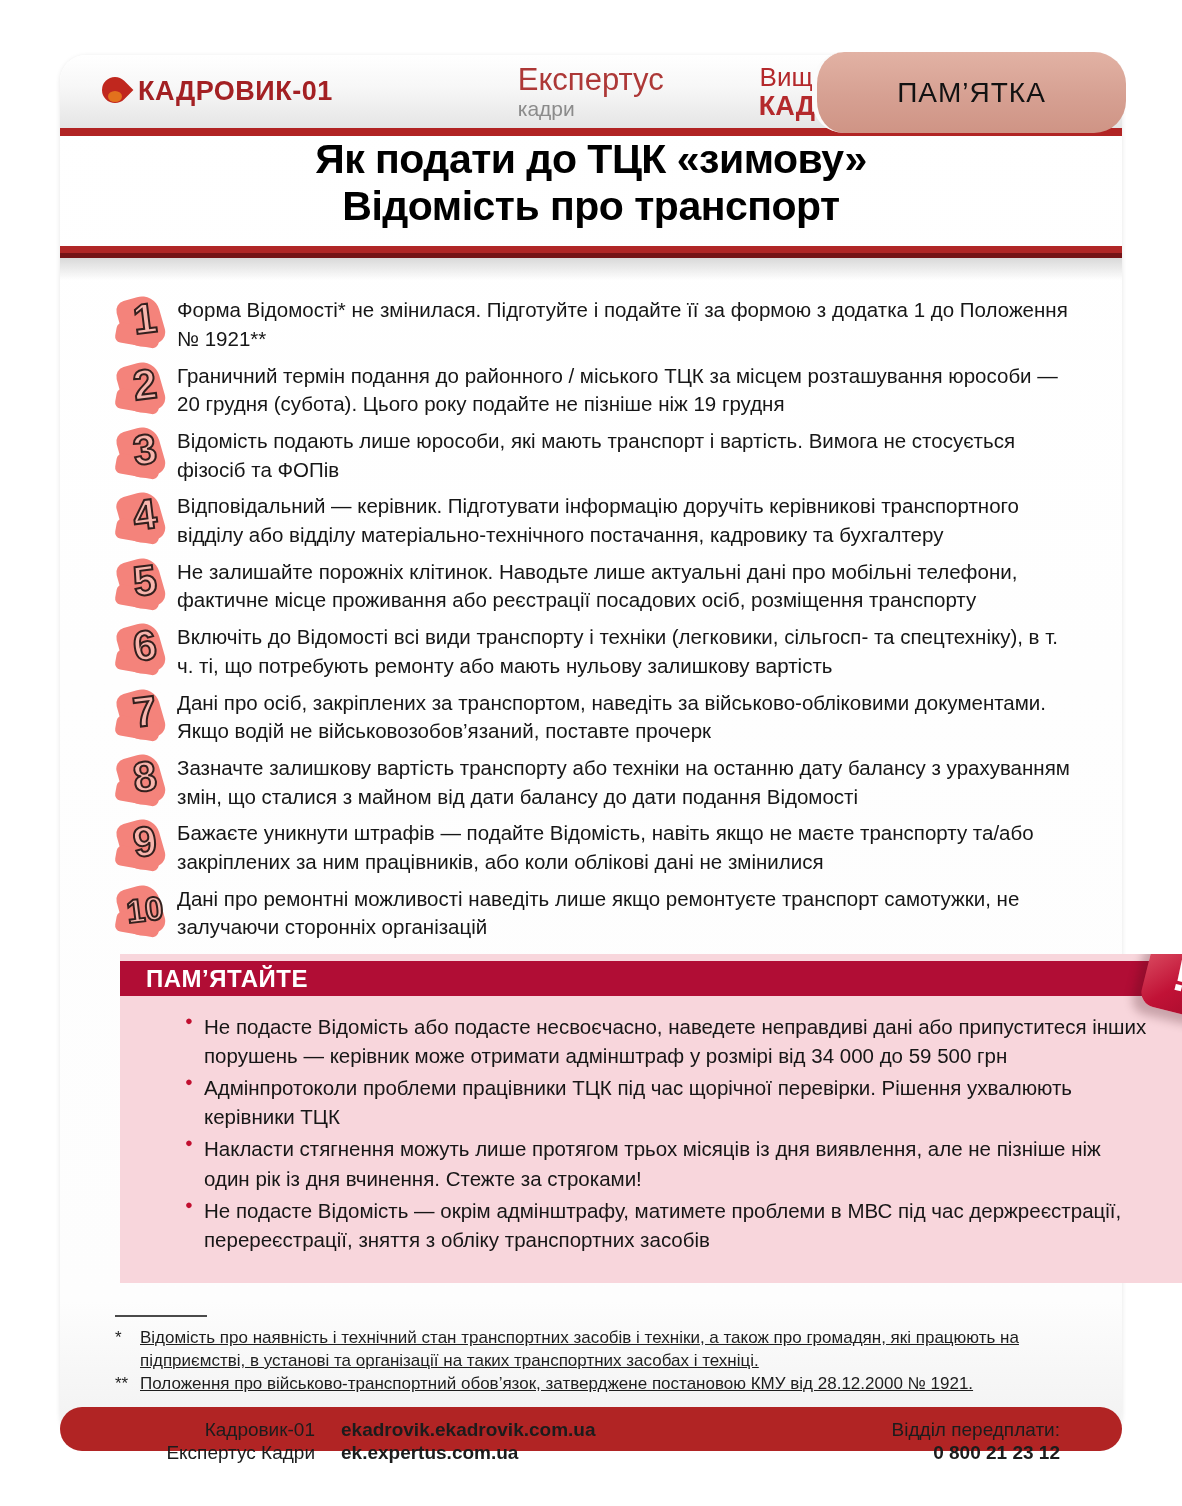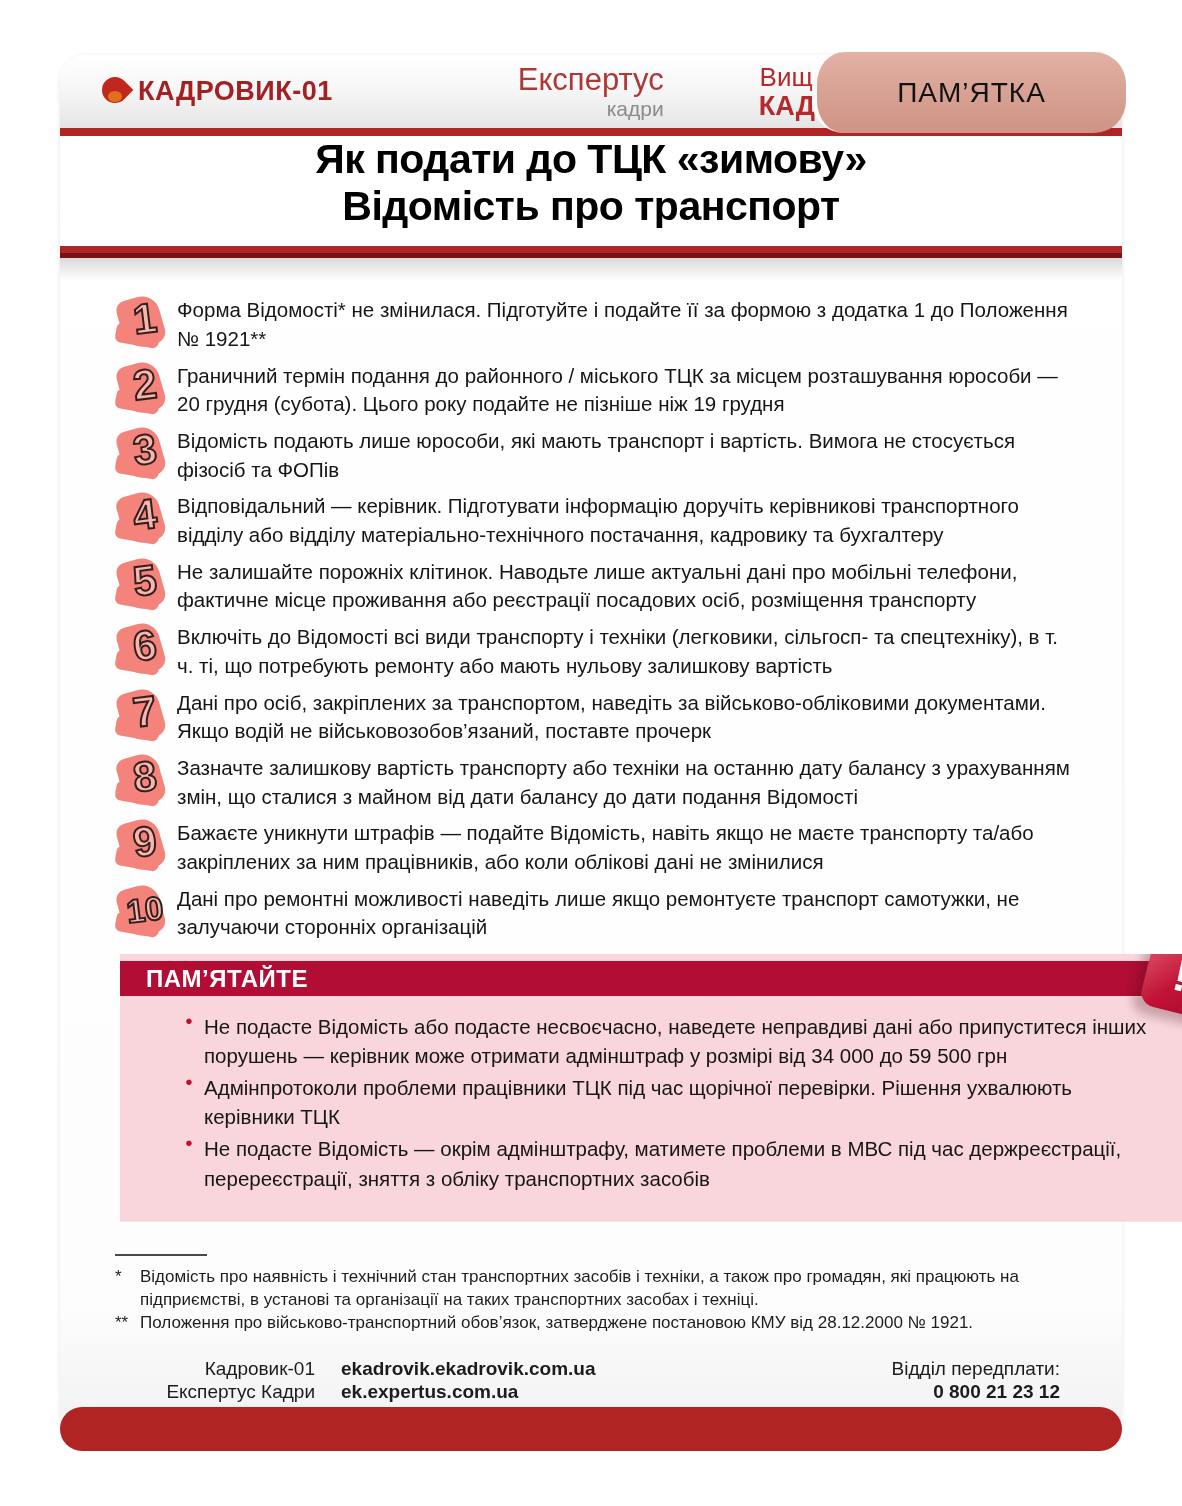--- a/index.html
+++ b/index.html
@@ -14,21 +14,21 @@
   .hdr { position:relative; height:73px; border-radius:26px 26px 0 0;
          background:linear-gradient(180deg,#ffffff 0%,#f7f7f7 45%,#e5e5e5 100%);
          display:flex; align-items:center; }
   .hdr-redline { height:8px; background:#b12424; }
   .brand1 { display:flex; align-items:center; gap:8px; margin-left:40px; }
   .flame { position:relative; width:30px; height:38px; }
   .flame-outer { position:absolute; left:2px; top:4px; width:26px; height:26px; background:#c0271e;
                  border-radius:50% 50% 50% 0; transform:rotate(-135deg); }
   .flame-inner { position:absolute; left:8px; top:18px; width:14px; height:11px; background:#e2711d; border-radius:50%; }
   .brand1-text { font-size:27px; font-weight:700; color:#a32023; letter-spacing:0.5px; }
-  .brand2 { margin-left:185px; text-align:right; line-height:1; }
+  .brand2 { margin-left:185px; text-align:left; line-height:1; }
   .brand2-top { font-size:31px; color:#ad3837; }
   .brand2-sub { font-size:21px; color:#8b8b8b; margin-top:3px; }
   .brand3 { margin-left:95px; text-align:center; line-height:1; position:relative; }
   .brand3-top { font-size:26px; color:#b4292c; }
   .brand3-bot { font-size:27px; font-weight:700; color:#b4292c; margin-top:3px; position:relative; }
   .cap { position:absolute; top:-5px; left:96px; width:18px; height:5px; background:#8a1518;
          transform:skewX(-30deg) rotate(-6deg); border-radius:1px; }
   .tab { position:absolute; top:-3px; right:-4px; width:314px; height:81px; z-index:2;
          background:linear-gradient(180deg,#e2b2a4 0%,#d6a092 55%,#cf9485 100%);
          border-radius:32px; border-left:5px solid #fbfbfb;
@@ -68,21 +68,21 @@
   .bang span { color:#fff; font-size:46px; font-weight:800; transform:translateY(-2px); }
   .rem-body { list-style:none; padding:16px 80px 26px 65px; }
   .rem-body li { position:relative; padding-left:19px; font-size:20.5px; line-height:1.42; color:#161616; margin-bottom:3px; }
   .rem-body li::before { content:"●"; position:absolute; left:0; top:0px; font-size:13px; color:#c10e2f; }
 
   
   .fn-divider { margin:32px 0 10px 55px; width:92px; border-top:2px solid #4a4a4a; }
   .footnotes { padding:0 40px 0 55px; }
   .fn { display:flex; font-size:17px; color:#1d1d1d; line-height:1.35; }
   .fn-marker { width:25px; flex-shrink:0; }
-  .fn-text { width:930px; }
+  .fn-text { width:930px;text-decoration:underline; }
 
   
   .footer { display:flex; padding:22px 62px 0 55px; font-size:19px; color:#1c1c1c; }
   .f-left { width:200px; text-align:right; line-height:1.25; }
   .f-mid { margin-left:26px; line-height:1.25; font-weight:700; }
   .f-mid div { cursor:pointer; }
   .f-right { margin-left:auto; text-align:right; line-height:1.25; }
   .f-bold { font-weight:700; }
 </style>
 </head>
@@ -197,20 +197,21 @@
   <div class="remember">
     <div class="rem-head">
       <span class="rem-title">ПАМ’ЯТАЙТЕ</span>
     </div>
     <div class="bang">
       <span>!</span>
     </div>
     <ul class="rem-body">
       <li>Не подасте Відомість або подасте несвоєчасно, наведете неправдиві дані або припуститеся інших порушень — керівник може отримати адмінштраф у розмірі від 34 000 до 59 500 грн</li>
       <li>Адмінпротоколи проблеми працівники ТЦК під час щорічної перевірки. Рішення ухвалюють керівники ТЦК</li>
+      <li>Накласти стягнення можуть лише протягом трьох місяців із дня виявлення, але не пізніше ніж один рік із дня вчинення. Стежте за строками!</li>
       <li>Не подасте Відомість — окрім адмінштрафу, матимете проблеми в МВС під час держреєстрації, перереєстрації, зняття з обліку транспортних засобів</li>
     </ul>
   </div>
 
   <div class="fn-divider"></div>
   <div class="footnotes">
     <div class="fn">
       <span class="fn-marker">*</span>
       <span class="fn-text">Відомість про наявність і технічний стан транспортних засобів і техніки, а також про громадян, які працюють на підприємстві, в установі та організації на таких транспортних засобах і техніці.</span>
     </div>

